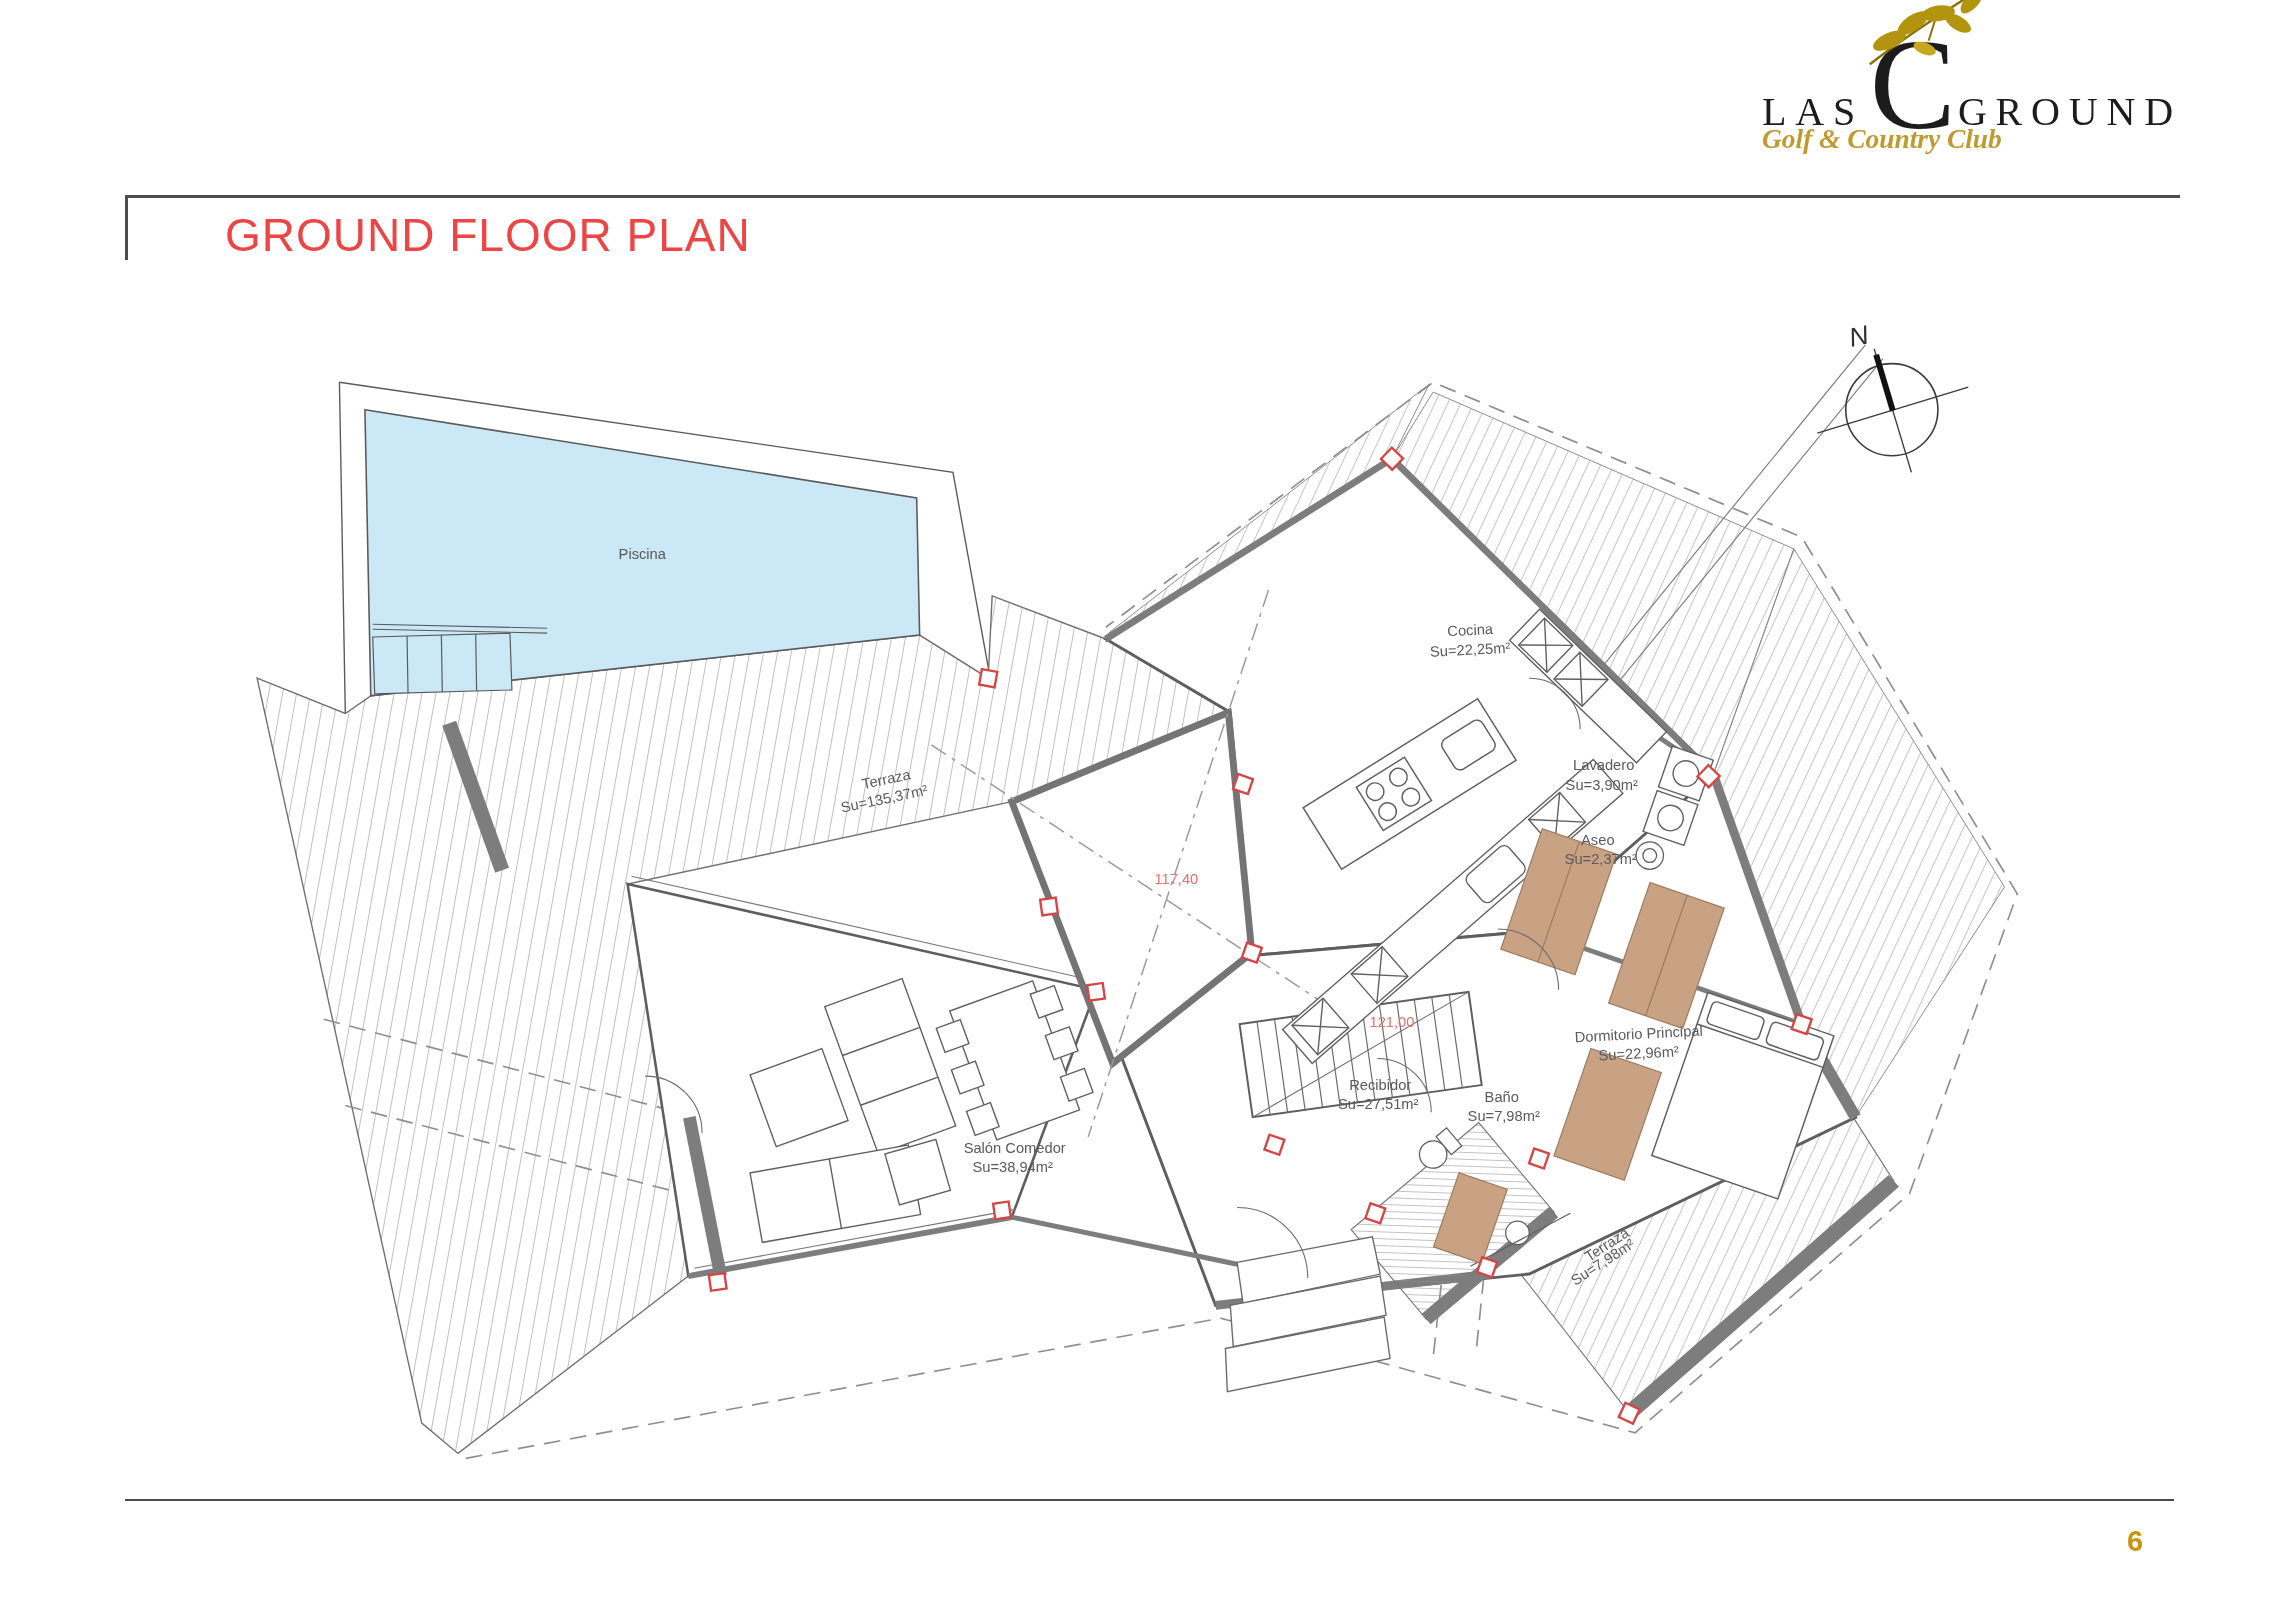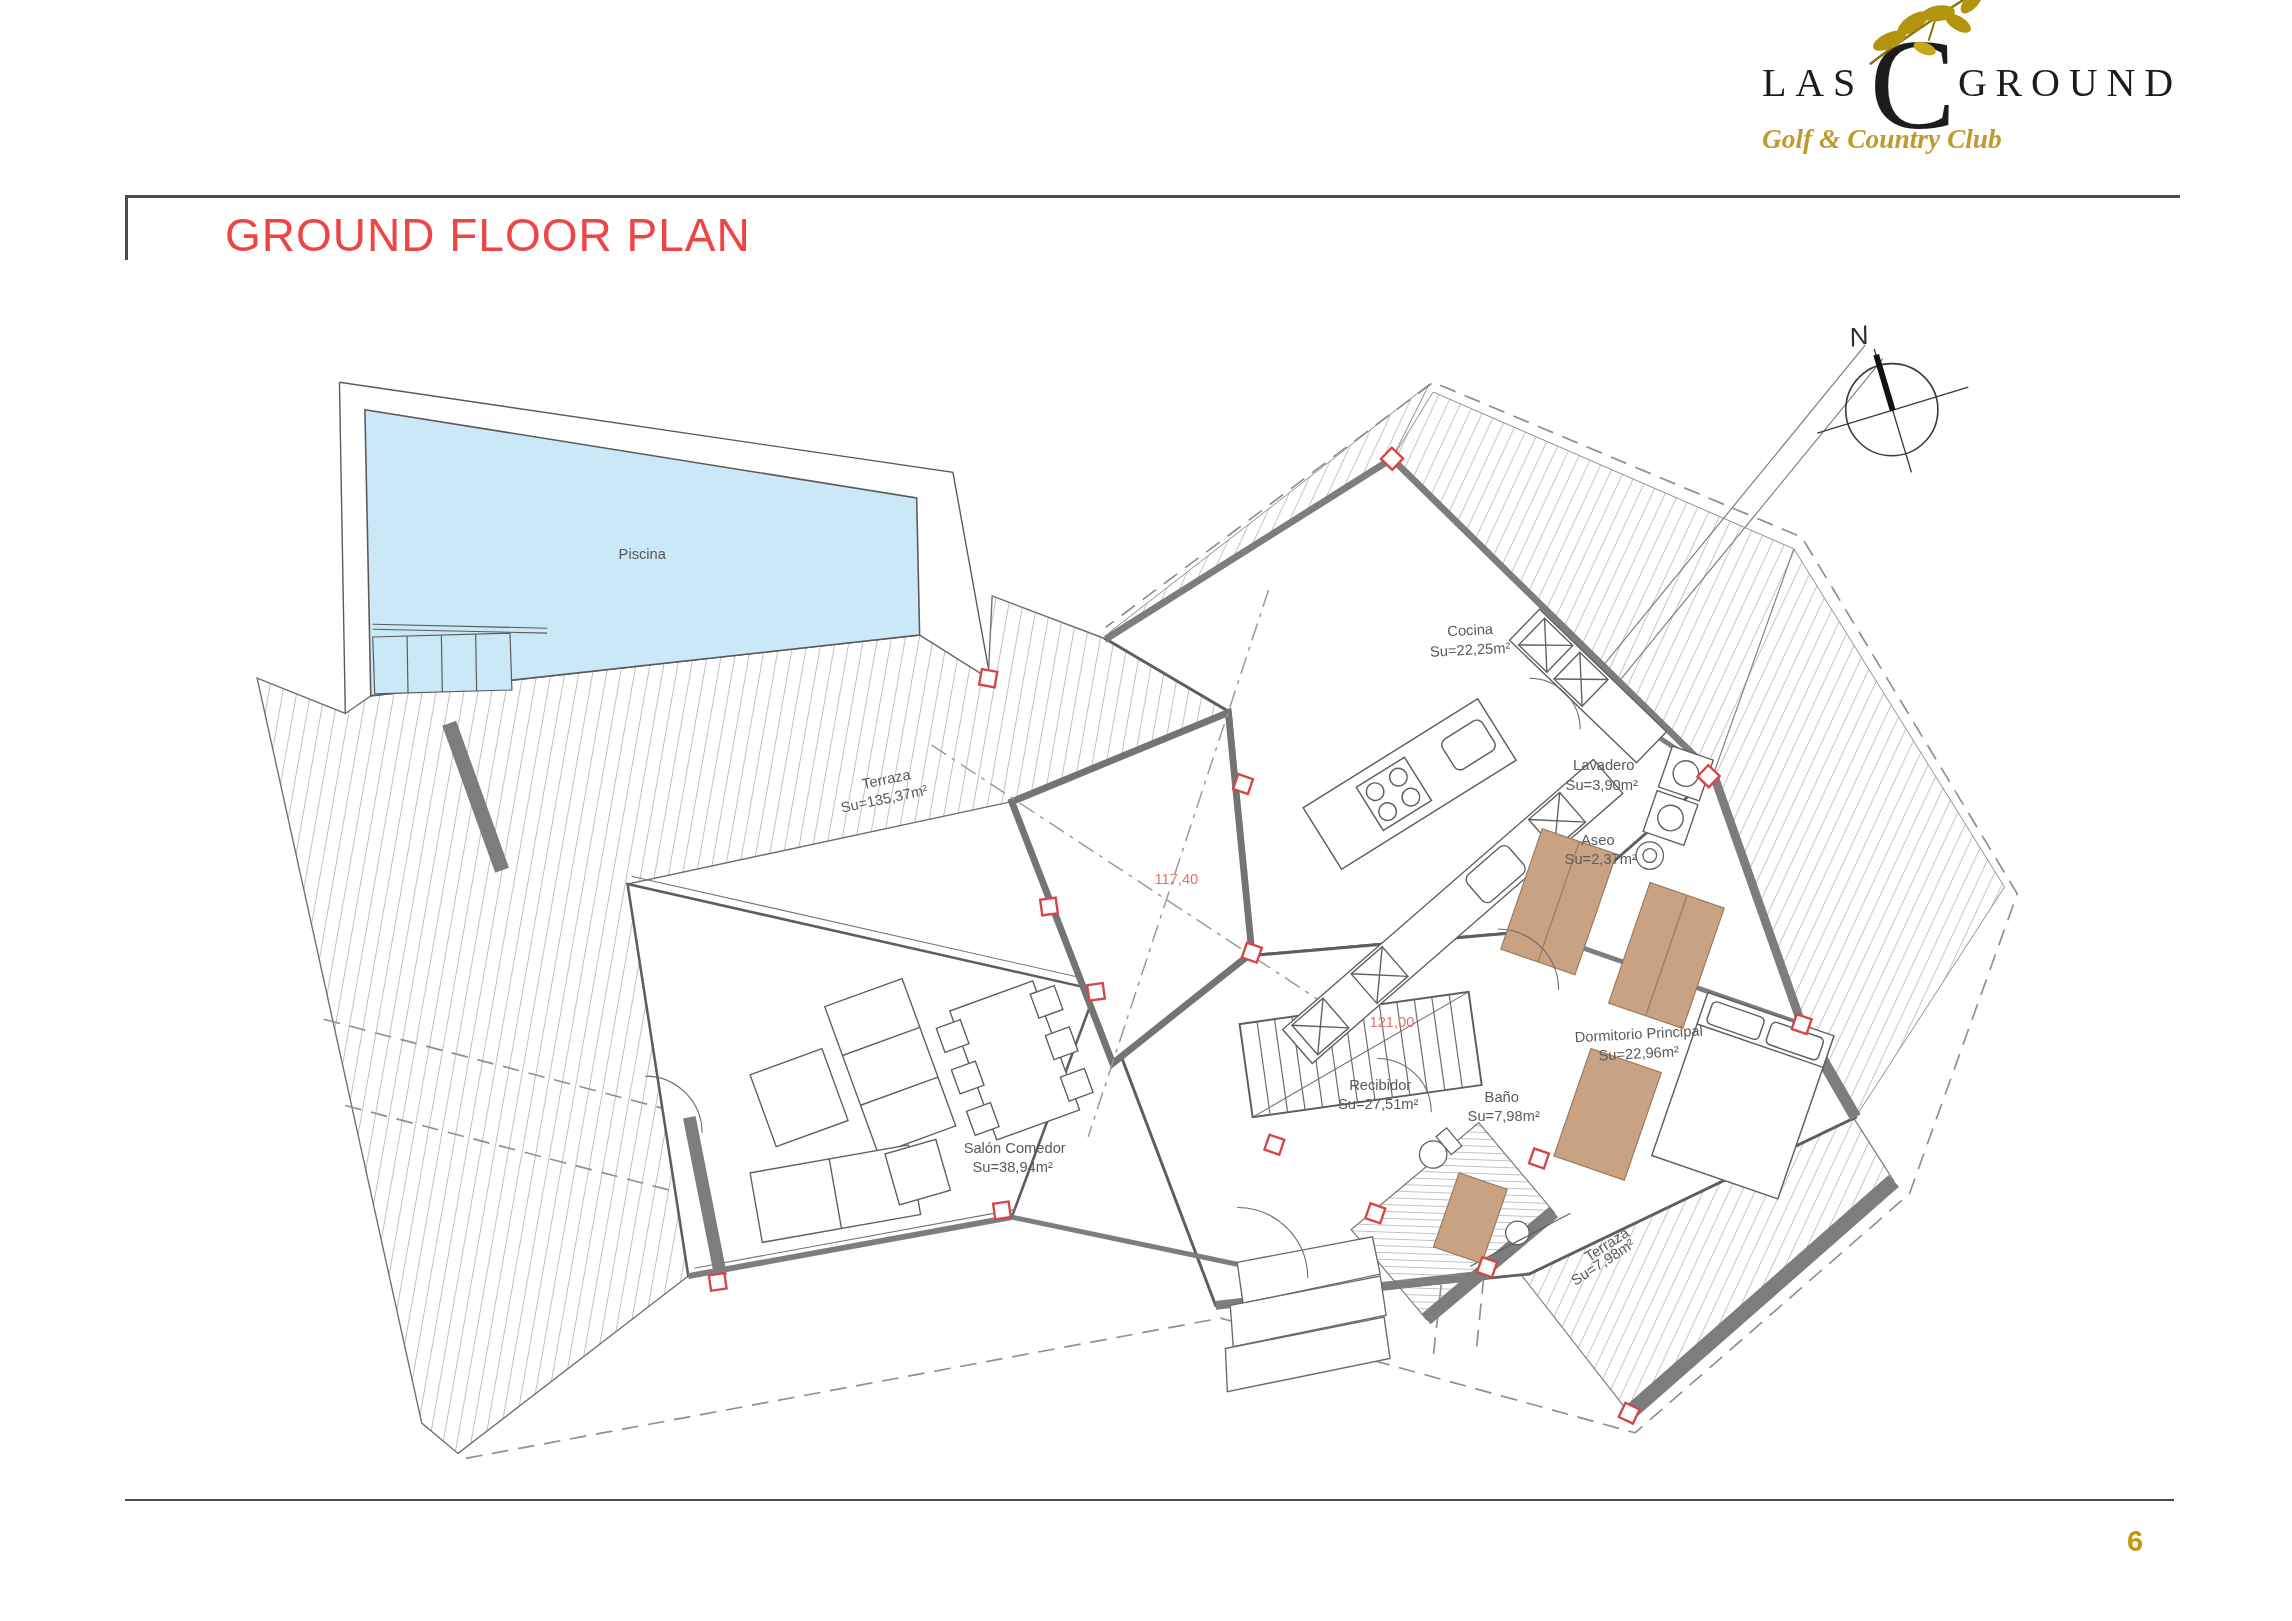--- a/index.html
+++ b/index.html
@@ -13,21 +13,21 @@
   .rule-bottom{position:absolute;left:125px;top:1499px;width:2049px;height:2px;background:#4a4a4a;}
   .page-title{
     position:absolute;left:225px;top:208px;font-size:46px;letter-spacing:1px;
     color:#ef4444;font-family:"Liberation Sans",sans-serif;
   }
   .page-number{
     position:absolute;left:2127px;top:1525px;font-size:29px;font-weight:bold;color:#C8960C;
   }
   
   .logo{position:absolute;left:1762px;top:35px;width:431px;height:137px;}
-  .logo-row{display:flex;align-items:center;font-family:"Liberation Serif",serif;color:#1c1c1c;}
+  .logo-row{display:flex;align-items:flex-end;font-family:"Liberation Serif",serif;color:#1c1c1c;}
   .logo-las{font-size:40px;letter-spacing:8.8px;line-height:1;padding-bottom:3.9px;}
   .logo-c-wrap{position:relative;display:inline-block;margin:0 2px 0 5.9px;}
   .logo-c{font-size:129px;line-height:0.78;display:inline-block;}
   .logo-leaves{position:absolute;left:-13.7px;top:-55px;}
   .logo-olinas{font-size:40px;letter-spacing:8.8px;line-height:1;padding-bottom:3.9px;}
   .logo-tagline{
     text-align:left;font-family:"Liberation Serif",serif;font-style:italic;font-weight:bold;
     font-size:27.4px;color:#BF9A2F;margin-top:-11.8px;padding-right:2px;
   }
   svg text{font-family:"Liberation Sans",sans-serif;}

